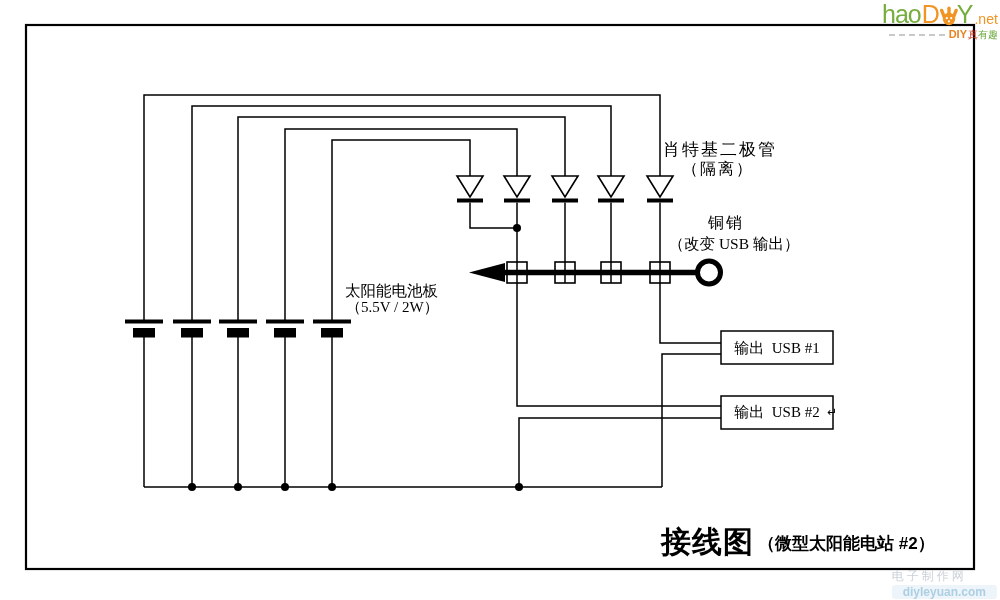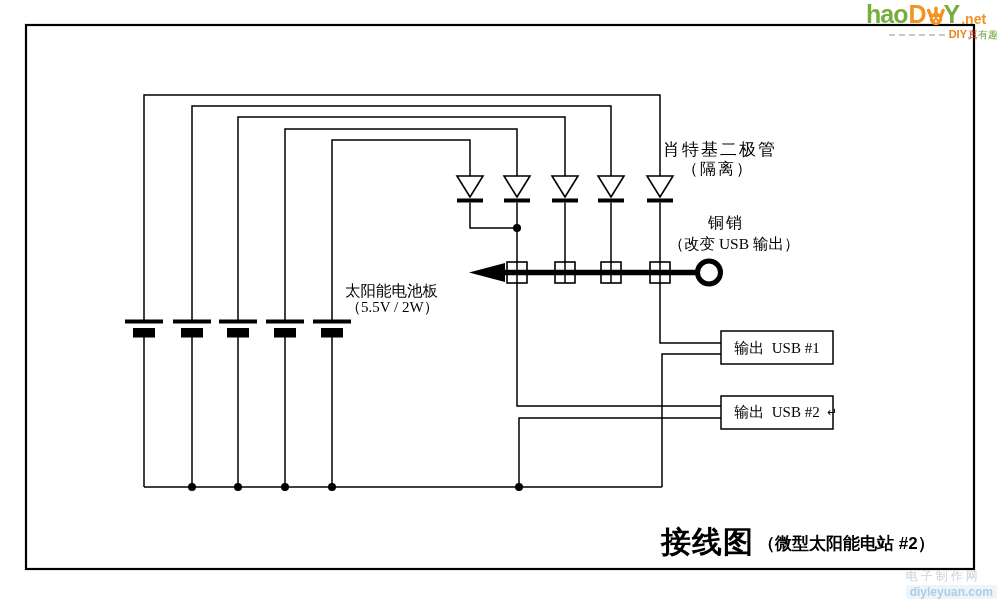--- a/index.html
+++ b/index.html
@@ -3,41 +3,41 @@
 <meta charset="utf-8">
 <style>
   html,body{margin:0;padding:0;background:#fff;}
   .stage{position:relative;width:1000px;height:600px;background:#ffffff;overflow:hidden;
          font-family:"Liberation Sans","DejaVu Sans",sans-serif;}
   svg text{font-family:"Liberation Serif","DejaVu Serif",serif;fill:#000;}
   svg text.sans{font-family:"Liberation Sans","DejaVu Sans",sans-serif;}
 
   
   .logo{position:absolute;top:2px;left:866px;width:132px;line-height:1;}
-  .logo-main{display:flex;align-items:flex-end;font-weight:bold;}
+  .logo-main{display:flex;align-items:flex-end;font-weight:normal;margin-left:16px;}
   .logo-hao{font-size:25px;color:#76ae3d;letter-spacing:-1px;}
   .logo-d{font-size:25px;color:#f09423;margin-left:1px;}
   .logo-hand{width:20px;height:20px;margin:0 -2px 1px -1px;}
   .logo-y{font-size:25px;color:#76ae3d;}
   .logo-net{font-size:14px;color:#f09423;margin:0 0 1px 1px;}
   .logo-sub{display:flex;align-items:center;justify-content:flex-end;margin-top:2px;}
   .logo-dash{display:inline-block;width:56px;border-top:2px dashed #c9c9c9;margin-right:4px;}
   .logo-diy{font-size:11px;font-weight:bold;color:#e8821e;margin-right:1px;}
   .logo-zhen{font-size:10px;color:#cc3322;}
   .logo-youqu{font-size:10px;color:#6aaa3c;}
 
   
   .watermark{position:absolute;right:3px;bottom:0px;display:flex;align-items:flex-end;opacity:.95;}
   .wm-brand{font-size:31px;font-weight:800;letter-spacing:0px;line-height:1;}
   .wm-blue{color:#b9d8ea;}
   .wm-green{color:#bfe0a6;}
   .wm-site{margin-left:8px;text-align:left;}
   .wm-name{font-size:12px;color:#c8cfd6;letter-spacing:3px;line-height:1.0;}
   .wm-url{font-size:12px;font-weight:bold;color:#a9cde3;background:#eef5fa;border-radius:3px;
-          padding:1px 4px;margin-top:0;display:inline-block;line-height:1;}
+          padding:1px 11px;margin-top:0;display:inline-block;line-height:1;}
 </style>
 </head>
 <body>
 
 <div class="stage">
 
   <svg width="1000" height="600" viewBox="0 0 1000 600">
 
     <rect x="26" y="25" width="948" height="544" fill="none" stroke="#000" stroke-width="2.2"></rect>
 

